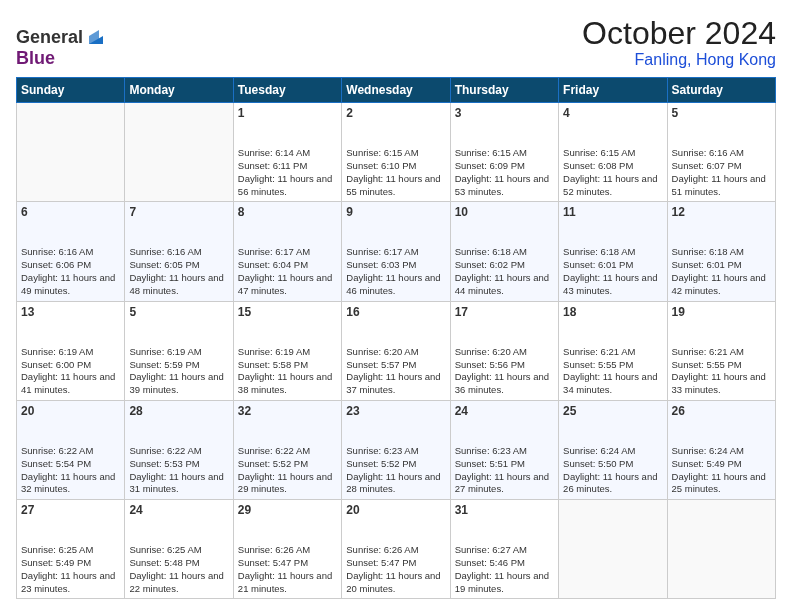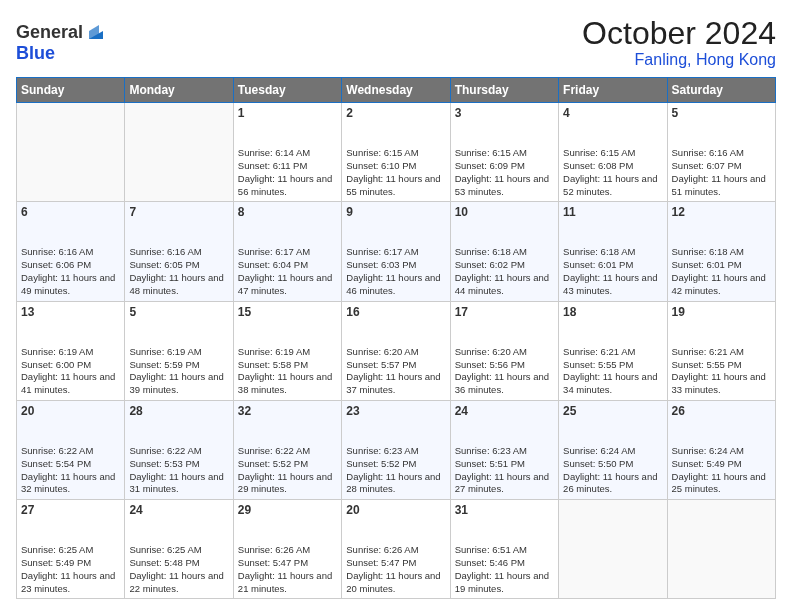--- a/index.html
+++ b/index.html
@@ -13,37 +13,37 @@
     .page {
       width: 792px;
       height: 612px;
       padding: 16px;
       display: flex;
       flex-direction: column;
     }
     .header {
       display: flex;
       justify-content: space-between;
-      align-items: center;
+      align-items: flex-end;
       margin-bottom: 8px;
     }
     .logo {
       display: flex;
       align-items: center;
       gap: 2px;
     }
     .logo-text-general {
       font-size: 18px;
       font-weight: bold;
       color: #333;
     }
     .logo-text-blue {
       font-size: 18px;
       font-weight: bold;
-      color: #1d4ed8;
+      color: #701a75;
     }
     .logo-icon {
       width: 22px;
       height: 22px;
       margin-left: 2px;
     }
     .title-block {
       text-align: right;
     }
     .month-title {
@@ -57,21 +57,21 @@
       color: #1d4ed8;
     }
     .calendar {
       flex: 1;
       border: 1px solid #ccc;
       border-collapse: collapse;
       width: 100%;
       table-layout: fixed;
     }
     .calendar th {
-      background-color: #737373;
+      background-color: #0c4a6e;
       color: #fff;
       font-size: 12px;
       font-weight: bold;
       padding: 5px 4px;
       text-align: left;
       border: 1px solid #1a6fc4;
     }
     .calendar td {
       border: 1px solid #ccc;
       vertical-align: top;
@@ -324,21 +324,21 @@
 Daylight: 11 hours and 21 minutes.</div>
           </td>
           <td>
             <span class="day-number">20</span>
             <div class="cell-info" style="white-space: pre-line;">Sunrise: 6:26 AM
 Sunset: 5:47 PM
 Daylight: 11 hours and 20 minutes.</div>
           </td>
           <td>
             <span class="day-number">31</span>
-            <div class="cell-info" style="white-space: pre-line;">Sunrise: 6:51 AM
+            <div class="cell-info" style="white-space: pre-line;">Sunrise: 6:27 AM
 Sunset: 5:46 PM
 Daylight: 11 hours and 19 minutes.</div>
           </td>
           <td class="empty-cell"></td>
           <td class="empty-cell"></td>
         </tr>
       </tbody>
   </table>
 </div>
 

